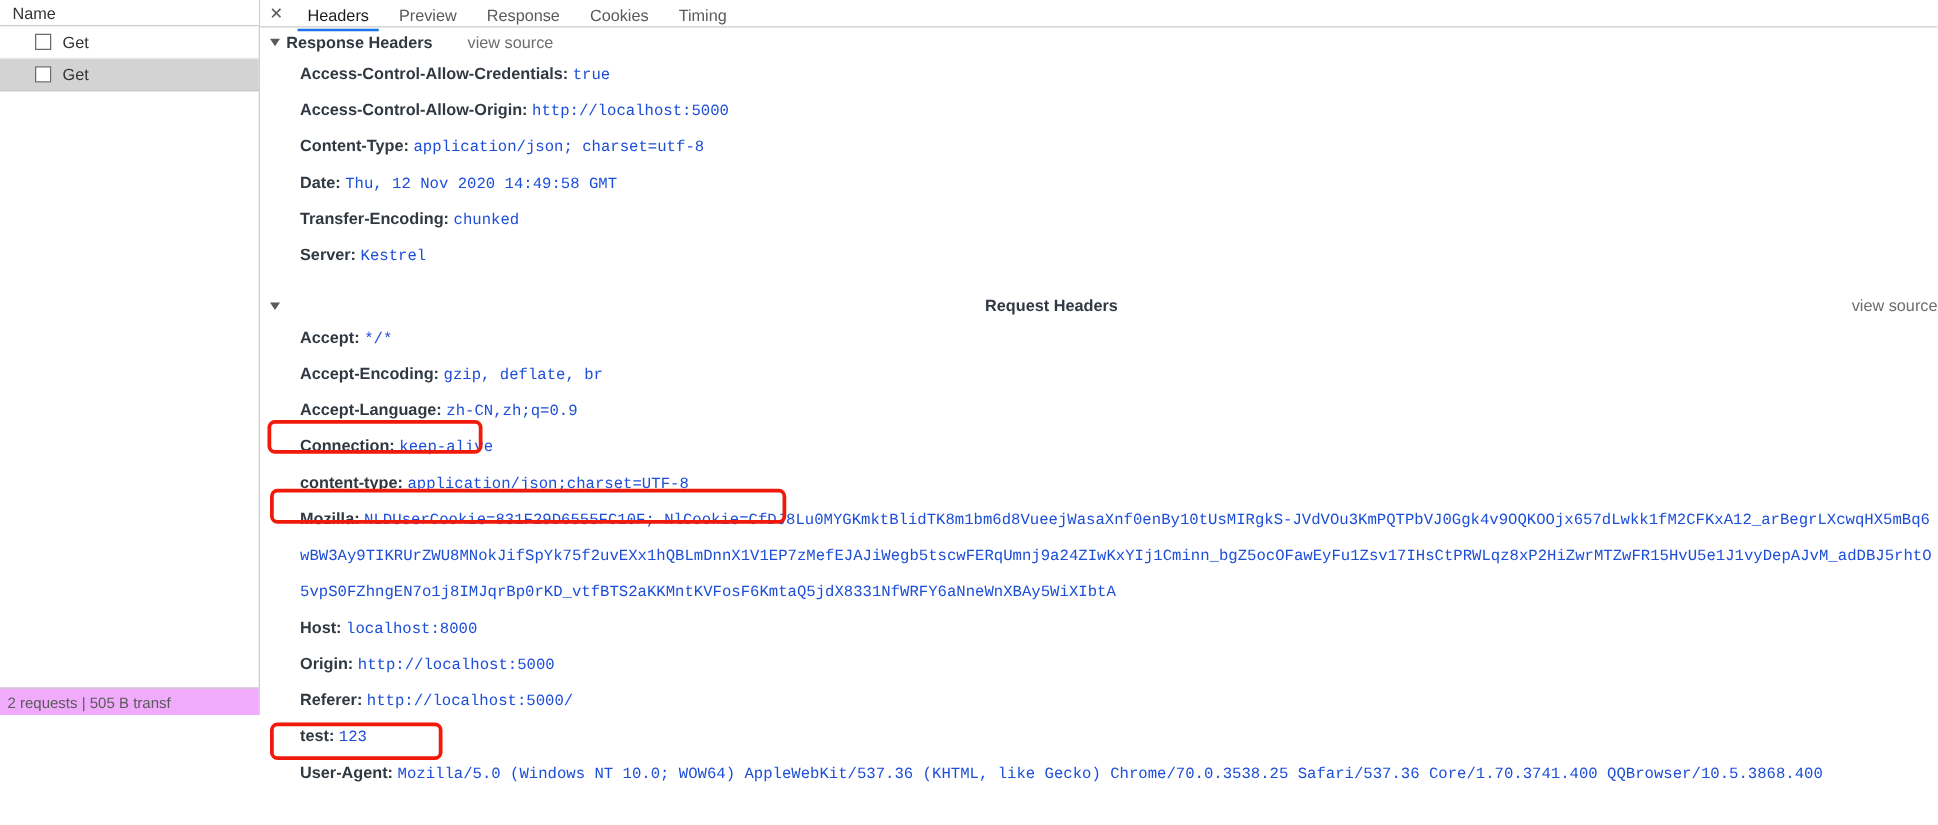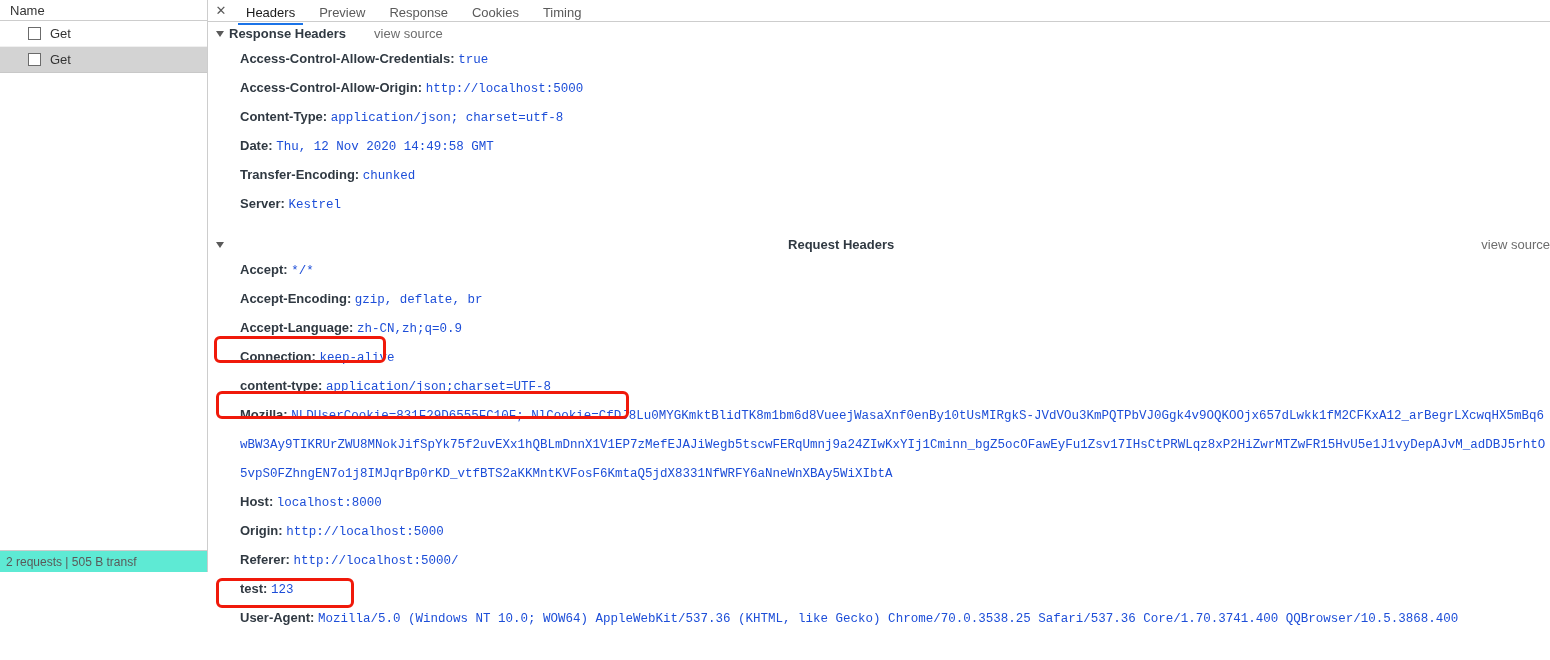--- a/index.html
+++ b/index.html
@@ -63,21 +63,21 @@
     flex: 0 0 auto;
   }
   .status-bar {
     position: absolute;
     left: 0;
     bottom: 0;
     width: 207px;
     height: 22px;
     line-height: 22px;
     border-top: 1px solid #cdcdcd;
-    background: #5eead4;
+    background: #f0abfc;
     font-size: 12px;
     color: #5a5a5a;
     padding-left: 6px;
     box-sizing: border-box;
     white-space: nowrap;
     overflow: hidden;
   }
 
   
   .detail {

